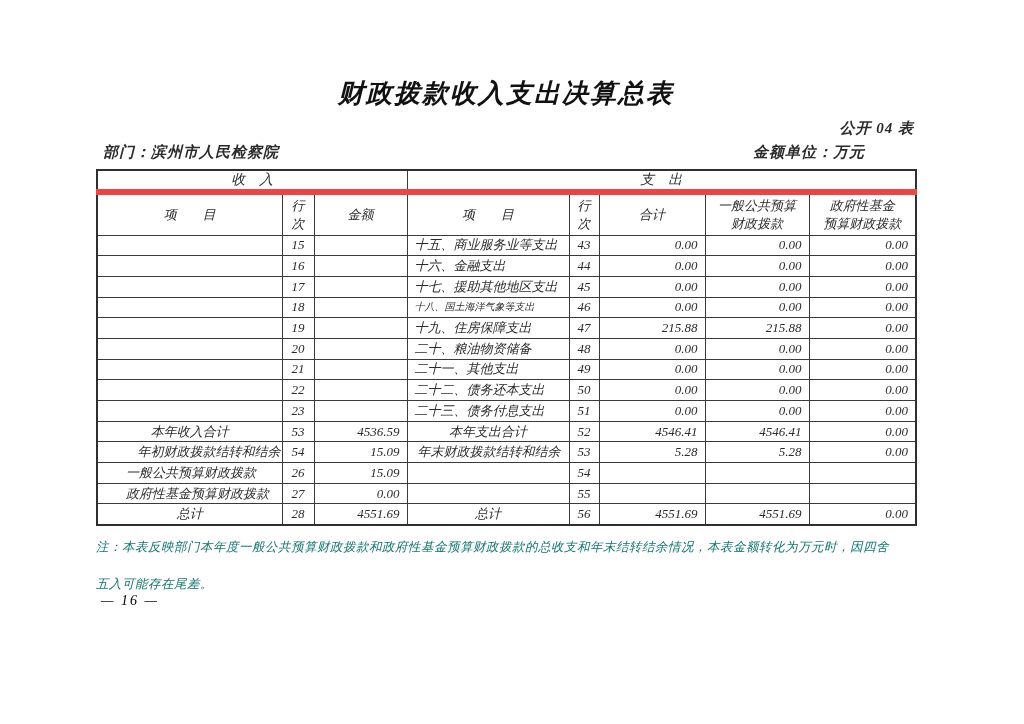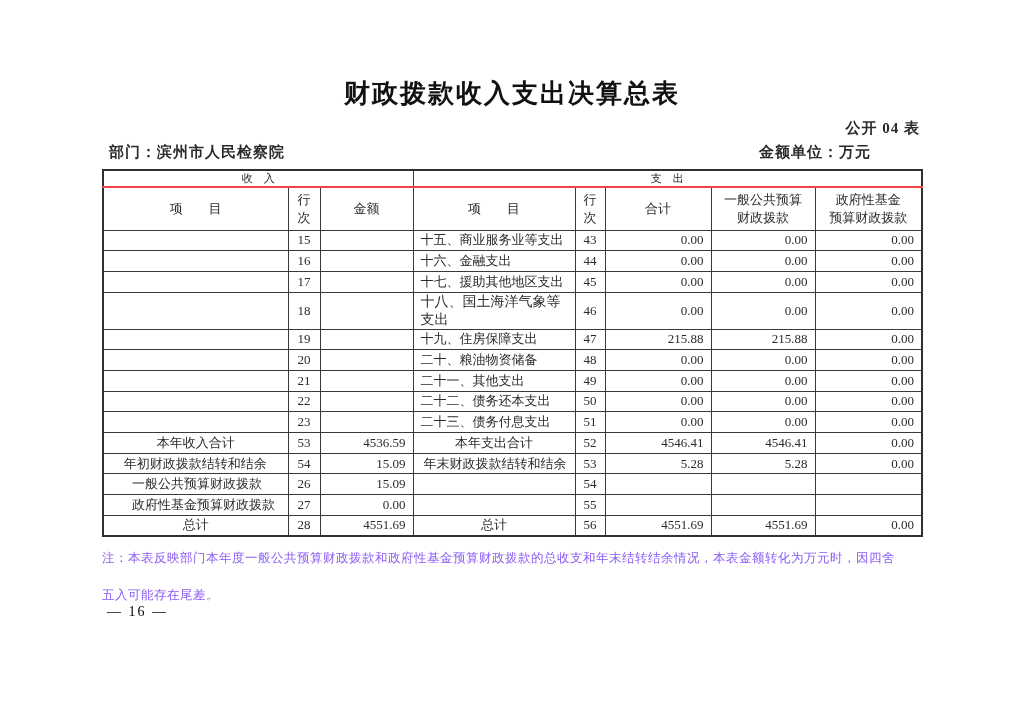--- a/index.html
+++ b/index.html
@@ -4,21 +4,21 @@
 <style>
   * { margin: 0; padding: 0; box-sizing: border-box; }
   html, body { background: #ffffff; }
   body {
     width: 1024px; height: 724px;
     position: relative;
     font-family: "Liberation Serif", "DejaVu Serif", serif;
     color: #2b2b2b;
     overflow: hidden;
   }
-  .wrapper { position: absolute; left: 102px; top: 0; width: 820px; }
+  .wrapper { position: absolute; left: 96px; top: 0; width: 820px; font-style: italic; }
 
   .doc-title {
     margin-top: 76px;
     text-align: center;
     font-family: "Liberation Sans", "DejaVu Sans", sans-serif;
     font-weight: bold;
     font-size: 26px;
     letter-spacing: 2px;
     color: #111;
   }
@@ -49,43 +49,43 @@
   }
   table.fiscal th, table.fiscal td {
     border: 1px solid #3a3a3a;
     font-weight: normal;
     font-size: 13px;
     text-align: center;
     vertical-align: middle;
     overflow: hidden;
     padding: 0 1px;
   }
-  thead tr.r-section th { height: 17px; font-size: 11px; border-bottom: 2px solid #ef4444; }
+  thead tr.r-section th { height: 17px; font-size: 14px; border-bottom: 6px solid #ef4444; }
   thead tr.r-cols th { height: 43px; white-space: pre-line; line-height: 1.35; }
   thead tr.r-index td { height: 21px; border-bottom: 2px solid #2f2f2f; }
 
   tbody td { height: 20.7px; }
   
   tbody td:nth-child(3), tbody td:nth-child(6),
   tbody td:nth-child(7), tbody td:nth-child(8) {
     text-align: right; padding-right: 7px;
   }
   
   tbody td:nth-child(4) { text-align: left; padding-left: 7px; }
   tbody tr:nth-child(10) td:nth-child(4),
   tbody tr:nth-child(14) td:nth-child(4) { text-align: center; padding-left: 1px; }
   tbody tr:nth-child(11) td:nth-child(4) { padding-left: 10px; }
   
-  tbody tr:nth-child(11) td:nth-child(1) { text-align: center; padding-left: 0; }
+  tbody tr:nth-child(11) td:nth-child(1) { text-align: right; padding-left: 0; }
   tbody tr:nth-child(12) td:nth-child(1),
   tbody tr:nth-child(13) td:nth-child(1) { text-align: left; padding-left: 28px; }
   
-  tbody tr:nth-child(4) td:nth-child(4) { font-size: 14px; }
-
-  .note { font-size: 12.5px; letter-spacing: 0.5px; color: #8b5cf6; }
+  tbody tr:nth-child(4) td:nth-child(4) { font-size: 10px; }
+
+  .note { font-size: 12.5px; letter-spacing: 0.5px; color: #0f766e; }
   .note-line1 { margin-top: 13px; }
   .note-line2 { margin-top: 20px; }
   .page-number {
     padding-left: 5px;
     font-size: 14px;
     color: #000000;
     letter-spacing: 2px;
   }
 </style>
 </head>

